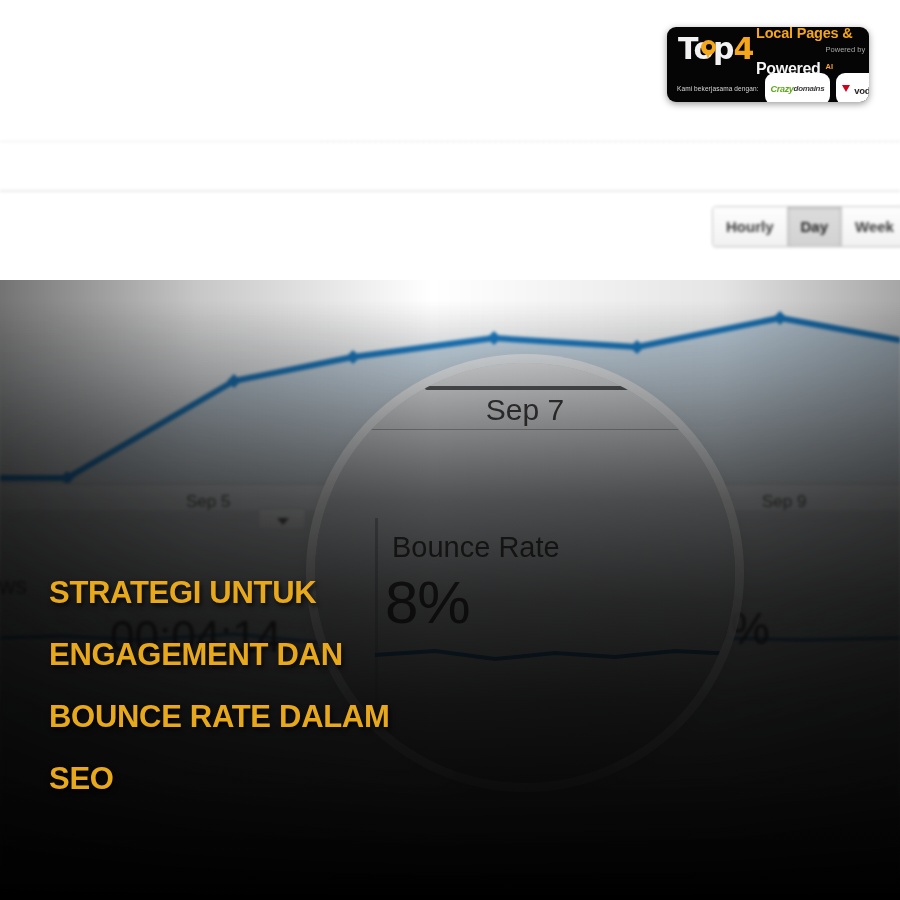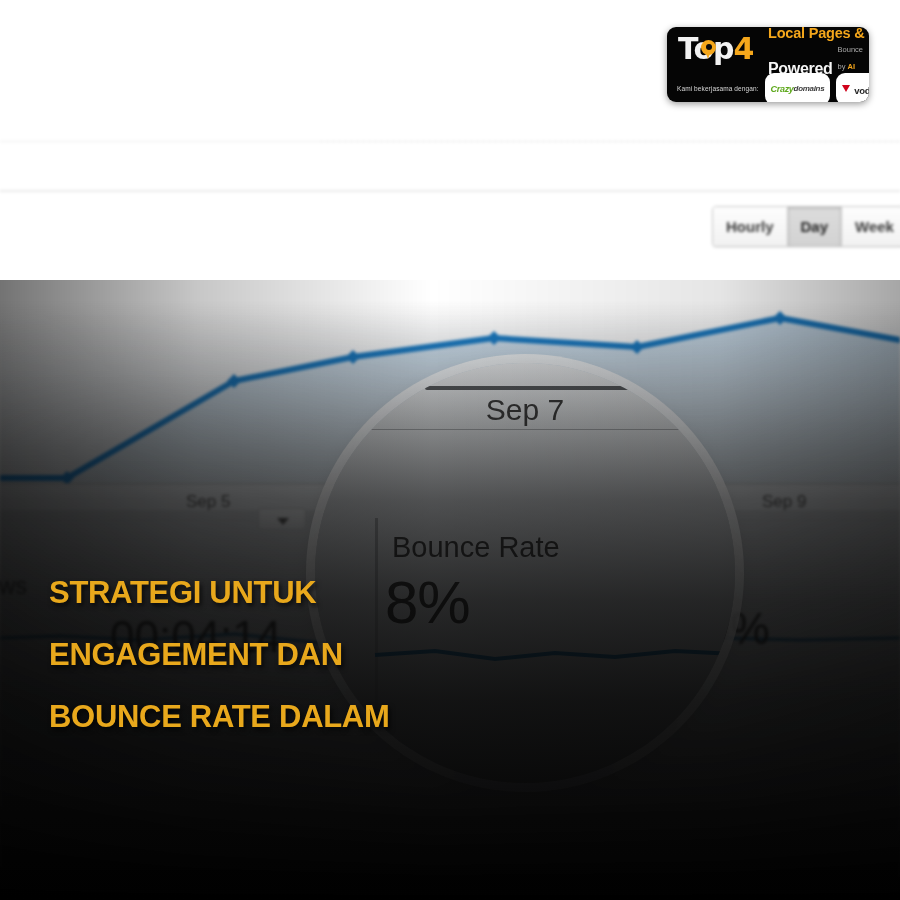--- a/index.html
+++ b/index.html
@@ -119,21 +119,21 @@
   }
   .t4-top { color:#f2f2f2; }
   .t4-four { color:#F5A71B; }
   .t4-pin {
     position:absolute; left:23px; top:6px; width:15px; height:15px;
     background:#F5A71B; border-radius:50% 50% 50% 50%;
   }
   .t4-pin:after { content:""; position:absolute; left:4px; top:11px;
      border-left:3.5px solid transparent; border-right:3.5px solid transparent; border-top:8px solid #F5A71B; }
   .t4-pin-dot { position:absolute; left:4.5px; top:4px; width:6px; height:6px; background:#0a0a0a; border-radius:50%; }
-  .logo-lines { margin-left:16px; }
+  .logo-lines { margin-left:4px; }
   .ll1 { font-size:14.5px; font-weight:700; color:#F5A71B; line-height:16px; letter-spacing:-.2px; }
   .ll2 { display:flex; align-items:flex-end; line-height:17px; }
   .ll2-main { font-size:16px; font-weight:700; color:#f6f6f6; letter-spacing:-.3px; }
   .ll2-sub { font-size:7.5px; color:#a9a9a9; margin-left:5px; margin-bottom:2px; }
   .ll2-ai { color:#F5A71B; font-weight:700;text-align:center; }
   .logo-bot { position:absolute; left:0; top:48px; width:202px; height:27px; display:flex; align-items:center; }
   .partner-label { font-size:6.5px; color:#d9d9d9; margin-left:10px; white-space:nowrap; letter-spacing:.1px; }
   .pill { height:17px; border-radius:9px; background:#fff; display:flex; align-items:center;
      justify-content:center; margin-left:6px; padding:16px 6px; }
   .cd-crazy { font-size:9px; font-weight:700; color:#5FA91D; font-style:italic; letter-spacing:-.3px; }
@@ -235,21 +235,21 @@
       <div class="logo-top4">
         <span class="t4-text t4-top">Top</span><span class="t4-text t4-four">4</span>
         <span class="t4-pin">
             <span class="t4-pin-dot"></span>
           </span>
       </div>
       <div class="logo-lines">
         <div class="ll1">Local Pages &amp;</div>
         <div class="ll2">
           <span class="ll2-main">Powered</span>
-          <span class="ll2-sub"><span>Bounce by</span> <span class="ll2-ai">AI</span></span>
+          <span class="ll2-sub"><span>Powered by</span> <span class="ll2-ai">AI</span></span>
         </div>
       </div>
     </div>
     <div class="logo-bot">
       <span class="partner-label">Kami bekerjasama dengan:</span>
       <span class="pill">
         <span class="cd-crazy">Crazy</span>
           <span class="cd-dom">domains</span>
       </span>
       <span class="pill">
@@ -258,15 +258,16 @@
           <span class="vd-name">vodien</span>
         </span>
       </span>
     </div>
   </div>
 
   <div class="headline">
     <div>STRATEGI UNTUK</div>
     <div>ENGAGEMENT DAN</div>
     <div>BOUNCE RATE DALAM</div>
+    <div>SEO</div>
   </div>
 
 </div>
 
 </body></html>

